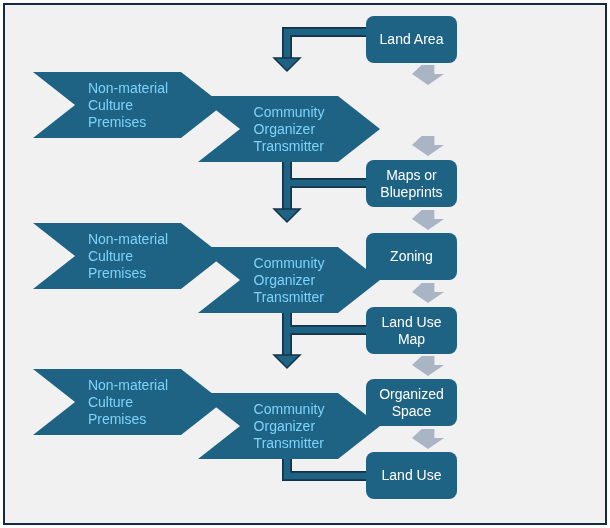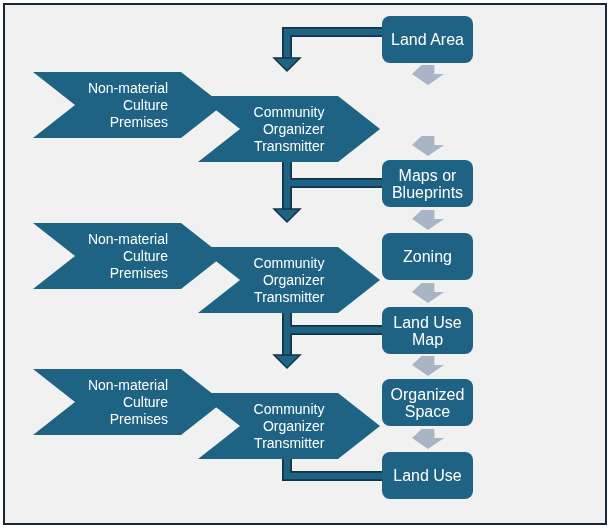--- a/index.html
+++ b/index.html
@@ -20,51 +20,51 @@
   }
 
   
   .chev {
     position: absolute;
     height: 66px;
     background: #1F6384;
     display: flex;
     align-items: center;
     justify-content: center;
-    text-align: right;
-    color: #ffffff;
+    text-align: left;
+    color: #7dd3fc;
     font-size: 14px;
     line-height: 17px;
     white-space: pre-line;
   }
   .chev.premise {
     left: 33px; width: 190px;
     clip-path: polygon(0 0, 148px 0, 190px 33px, 148px 66px, 0 66px, 42px 33px);
   }
   .chev.transmitter {
     left: 198px; width: 182px;
     clip-path: polygon(0 0, 140px 0, 182px 33px, 140px 66px, 0 66px, 42px 33px);
     margin-top: 24px;
   }
   .row1 { top: 72px; }
   .row2 { top: 223px; }
   .row3 { top: 369px; }
 
   
   .stage {
     position: absolute;
-    left: 382px; width: 91px; height: 47px;
+    left: 366px; width: 91px; height: 47px;
     background: #1F6384;
     border-radius: 8px;
     display: flex;
     align-items: center;
     justify-content: center;
     text-align: center;
     color: #ffffff;
-    font-size: 16px;
+    font-size: 14px;
     line-height: 17px;
     white-space: pre-line;
   }
 
   
   .flow-arrow {
     position: absolute;
     left: 412px; width: 32px; height: 20px;
     background: #A9B5C4;
     clip-path: polygon(30% 0, 70% 0, 70% 45%, 100% 45%, 50% 100%, 0 45%);

